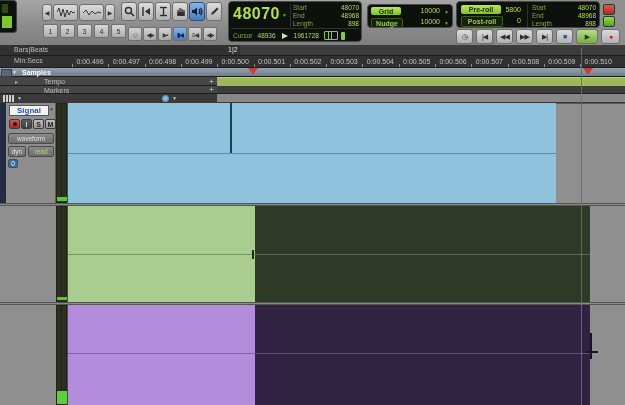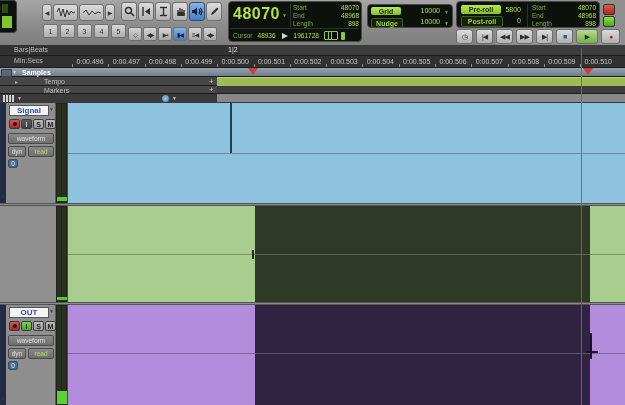--- a/index.html
+++ b/index.html
@@ -36,21 +36,21 @@
   #row-bars{top:45px;height:10px;background:#313131;border-bottom:1px solid #1c1c1c;}
   #row-min{top:56px;height:11px;background:#313131;border-bottom:1px solid #1c1c1c;}
   #row-samples{top:68px;height:8px;background:linear-gradient(#95a2b0,#707d8c);border-bottom:1px solid #1c1c1c;color:#fff;}
   #row-tempo{top:77px;height:8px;background:#474747;border-bottom:1px solid #1c1c1c;}
   #row-markers{top:86px;height:7px;background:#474747;border-bottom:1px solid #1c1c1c;}
   #row-sub{top:94px;height:9px;background:#3a3a3a;border-bottom:1px solid #555;}
   .tlabel{position:absolute;top:2px;transform:translateX(-50%);font-size:7px;color:#c4c4c4;white-space:nowrap;}
   .tick{position:absolute;bottom:0;width:1px;height:3px;background:#8a8a8a;}
 
   
-  .track{left:0;width:625px;text-align:center;}
+  .track{left:0;width:556px;text-align:center;}
   .thead{position:absolute;left:0;top:0;width:56px;height:100%;background:#8e8e8e;
     border-right:1px solid #5a5a5a;box-sizing:border-box;}
   .tcolor{position:absolute;left:0;top:0;width:6px;height:100%;background:#212c44;}
   .tname{position:absolute;left:9px;top:2px;width:40px;height:11px;background:#f4f4f4;border:1px solid #555;
     font-size:8px;font-weight:bold;color:#2b50b8;display:flex;align-items:center;justify-content:center;box-sizing:border-box;}
   .namearrow{position:absolute;right:1px;top:3px;font-size:5px;color:#444;}
   .ism{position:absolute;width:11px;height:10px;border:1px solid #3c3c3c;border-radius:2px;
     font-size:7px;font-weight:bold;display:flex;align-items:center;justify-content:center;box-sizing:border-box;}
   .b-rec{background:linear-gradient(#d05656,#9e2e2e);}
   .b-rec i{width:4px;height:4px;border-radius:50%;background:#3a0d0d;}
@@ -341,36 +341,20 @@
       <div class="abs sel-region" style="left:187px;top:0;width:335px;height:96px;background:#2e3a26;">
         <div class="lane-div2" style="top:48px;left:0;right:0;"></div>
       </div>
       <div class="abs" style="left:184px;top:44px;width:2px;height:9px;background:#1d2a15;"></div>
     </div>
   </div>
 
   <div class="abs tgap" style="top:302px;"></div>
 
   <div class="abs track" style="top:305px;height:100px;">
-    <div class="thead">
-      <div class="tcolor"></div>
-      <div class="tname">OUT</div>
-      <span class="namearrow">▼</span>
-      <div class="ism b-rec" style="left:9px;top:16px;">
-          <i></i>
-        </div>
-      <div class="ism b-in-on" style="left:21px;top:16px;">I</div>
-      <div class="ism b-sm" style="left:33px;top:16px;">S</div>
-      <div class="ism b-sm" style="left:45px;top:16px;">M</div>
-      <div class="selbtn" style="left:8px;top:30px;width:46px;height:11px;">waveform</div>
-      <div class="selbtn" style="left:8px;top:43px;width:18px;height:11px;">dyn</div>
-      <div class="selbtn" style="left:28px;top:43px;width:26px;height:11px;color:#a8e05a;">read</div>
-      <div class="selbtn" style="left:8px;top:56px;width:10px;height:9px;background:#3d6ea0;color:#fff;">0</div>
-      <div class="expander">▸</div>
-    </div>
     <div class="meter">
       <div class="mcol" style="left:1px;"></div>
         <div class="mcol" style="left:6px;"></div>
       <div class="mgreen" style="bottom:1px;height:13px;background:#5ad332;"></div>
     </div>
     <div class="tcontent" style="background:#b38ddb;">
       <div class="lane-div" style="top:48px;"></div>
       <div class="abs sel-region" style="left:187px;top:0;width:335px;height:100px;background:#302341;">
         <div class="lane-div2" style="top:48px;left:0;right:0;"></div>
       </div>

